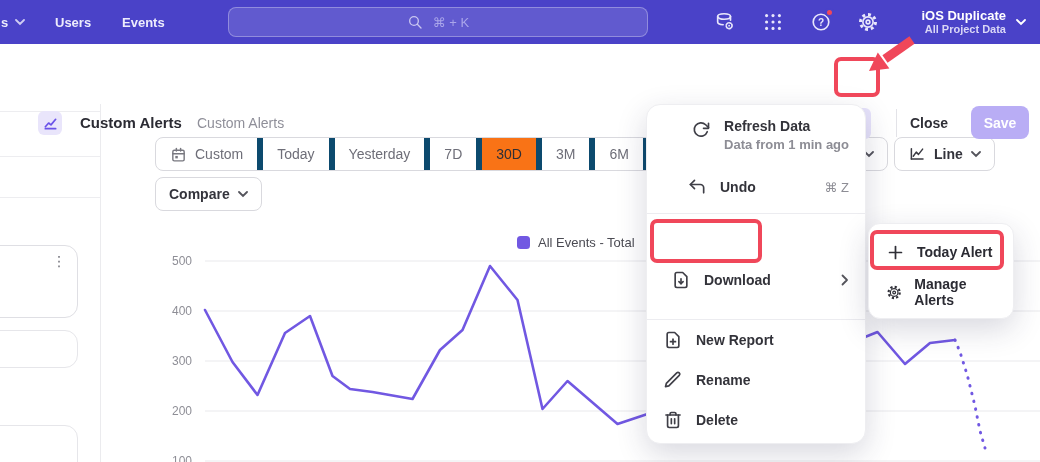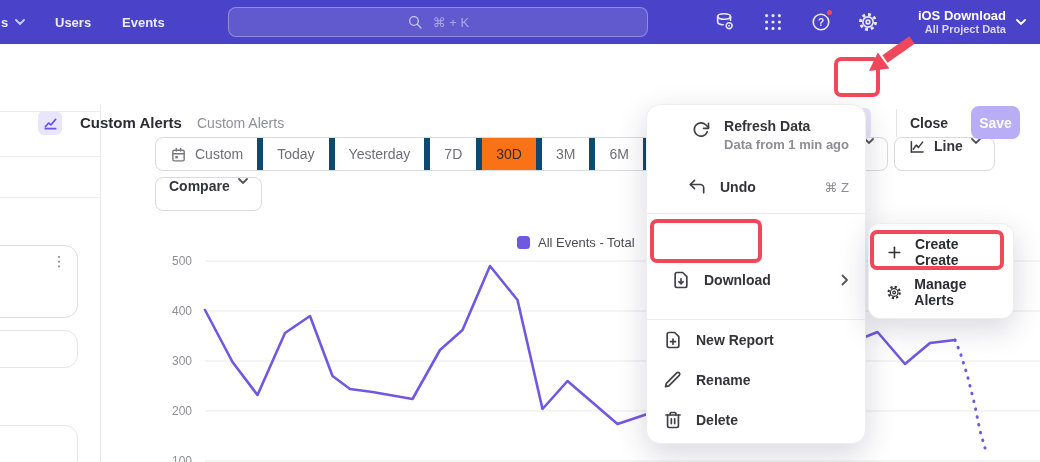--- a/index.html
+++ b/index.html
@@ -22,35 +22,35 @@
   
   .header { position:absolute; left:0; top:44px; width:1040px; height:56px; background:#fff; z-index:3; }
   .badge { position:absolute; left:38px; top:67px; width:24px; height:24px; border-radius:6px; background:#e9e5fb; display:flex; align-items:center; justify-content:center; color:#6a52e8; }
   .h-title { position:absolute; left:80px; top:70px; font-size:15px; font-weight:700; color:#2b2b33; }
   .h-crumb { position:absolute; left:197px; top:71px; font-size:14px; color:#8f8f99; }
   .avatar { position:absolute; left:652px; top:65px; width:28px; height:28px; border-radius:50%; background:#f25761; color:#fff; font-size:11px; font-weight:700; display:flex; align-items:center; justify-content:center; cursor:pointer; }
   .link-ic { position:absolute; left:703px; top:69px; width:20px; height:20px; color:#3a3a42; cursor:pointer; }
   .h-btn { position:absolute; top:71px; font-size:14px; font-weight:600; color:#2f2f37; cursor:pointer; }
   .more-btn { position:absolute; left:841px; top:64px; width:30px; height:31px; border-radius:6px; background:#e7e3fb; display:flex; align-items:center; justify-content:center; cursor:pointer; }
   .h-div { position:absolute; left:896px; top:65px; width:1px; height:28px; background:#e3e3e8; }
-  .save-btn { position:absolute; left:971px; top:62px; width:49px; height:33px; border-radius:8px; background:#b9adf5; color:#ffffff; font-size:14px; font-weight:600; display:flex; align-items:center; justify-content:center; cursor:pointer; }
+  .save-btn { position:absolute; left:971px; top:62px; width:58px; height:33px; border-radius:8px; background:#b9adf5; color:#ffffff; font-size:14px; font-weight:600; display:flex; align-items:center; justify-content:center; cursor:pointer; }
 
   
   .side-line { position:absolute; left:0; width:100px; height:1px; background:#ededf0; z-index:2; }
   .side-vline { position:absolute; left:100px; top:104px; width:1px; height:358px; background:#ebebee; z-index:2; }
   .side-card { position:absolute; left:-34px; width:112px; background:#fff; border:1px solid #e6e6ea; border-radius:13px; z-index:2; }
   .kebab { position:absolute; left:52px; top:253px; font-size:14px; color:#6f6f78; z-index:2; letter-spacing:0; cursor:pointer; }
 
   
   .seg { position:absolute; left:155px; top:137px; height:34px; border:1px solid #d9d9de; border-radius:8px; display:flex; align-items:stretch; background:#fff; z-index:2; overflow:hidden; }
   .seg-item { display:flex; align-items:center; gap:8px; padding:0 14px; font-size:14px; color:#6e6e78; cursor:pointer; border-left:6px solid #0c4a6e; white-space:nowrap; }
   .seg-item:first-child { border-left:none; }
   .seg-item.sel { background:#f97316; color:#2e2e36; font-weight:400; }
   .cal-ic { width:17px; height:17px; color:#77777f; }
-  .btn-o { position:absolute; height:34px; border:1px solid #d9d9de; border-radius:8px; background:#fff; display:flex; align-items:flex-start; gap:8px; padding:0 13px; font-size:14px; font-weight:600; color:#34343c; cursor:pointer; z-index:2; }
+  .btn-o { position:absolute; height:34px; border:1px solid #d9d9de; border-radius:8px; background:#fff; display:flex; align-items:center; gap:8px; padding:0 13px; font-size:14px; font-weight:600; color:#34343c; cursor:pointer; z-index:2; }
   .chev-d { width:10px; height:7px; color:#54545c; }
 
   
   #chart-svg { position:absolute; left:0; top:0; width:1040px; height:462px; z-index:1; }
   .legend { position:absolute; left:517px; top:235px; display:flex; align-items:center; gap:8px; z-index:1; }
   .legend .sw { width:13px; height:13px; border-radius:3.5px; background:#7158e2; }
   .legend .lt { font-size:13px; color:#4b4b53; }
 
   
   .menu { position:absolute; left:646px; top:104px; width:220px; height:340px; background:#fff; border:1px solid #eeeef1; border-radius:14px; box-shadow:0 10px 30px rgba(40,40,80,.18); z-index:5; }
@@ -244,21 +244,21 @@
       <span class="help-dot"></span>
     </div>
     <svg class="nav-ic" style="left:857px;" viewBox="0 0 24 24" fill="none" stroke="currentColor">
         <circle cx="12" cy="12" r="8.2" stroke-width="3.2" stroke-dasharray="3.2 3.2"></circle>
         <circle cx="12" cy="12" r="5.6" stroke-width="1.8"></circle>
         <circle cx="12" cy="12" r="2" stroke-width="1.8"></circle>
       </svg>
 
     <div class="project">
       <div>
-        <div class="pt">iOS Download</div>
+        <div class="pt">iOS Duplicate</div>
         <div class="ps">All Project Data</div>
       </div>
       <svg class="chev-d" style="color:#ffffff;" viewBox="0 0 10 7" fill="none" stroke="currentColor" stroke-width="1.8" stroke-linecap="round">
           <path d="M1 1l4 4 4-4"></path>
         </svg>
     </div>
   </div>
 
   <div class="menu">
     <div class="m-row" style="top:10px;height:44px;align-items:flex-start;padding-top:3px;justify-content:flex-end;">
@@ -325,21 +325,21 @@
       <span class="m-label">Delete</span>
     </div>
   </div>
 
   <div class="submenu">
     <div class="s-row" style="top:9px;">
       <svg class="m-ic" viewBox="0 0 24 24" fill="none" stroke="currentColor" stroke-width="2.2" stroke-linecap="round">
           <line x1="12" y1="4.5" x2="12" y2="19.5"></line>
           <line x1="4.5" y1="12" x2="19.5" y2="12"></line>
         </svg>
-      <span class="s-label">Create Create</span>
+      <span class="s-label">Today Alert</span>
     </div>
     <div class="s-row" style="top:49px;">
       <svg class="m-ic" viewBox="0 0 24 24" fill="none" stroke="currentColor">
           <circle cx="12" cy="12" r="8.2" stroke-width="3.2" stroke-dasharray="3.2 3.2"></circle>
           <circle cx="12" cy="12" r="5.6" stroke-width="1.8"></circle>
           <circle cx="12" cy="12" r="2" stroke-width="1.8"></circle>
         </svg>
       <span class="s-label">Manage Alerts</span>
     </div>
   </div>

